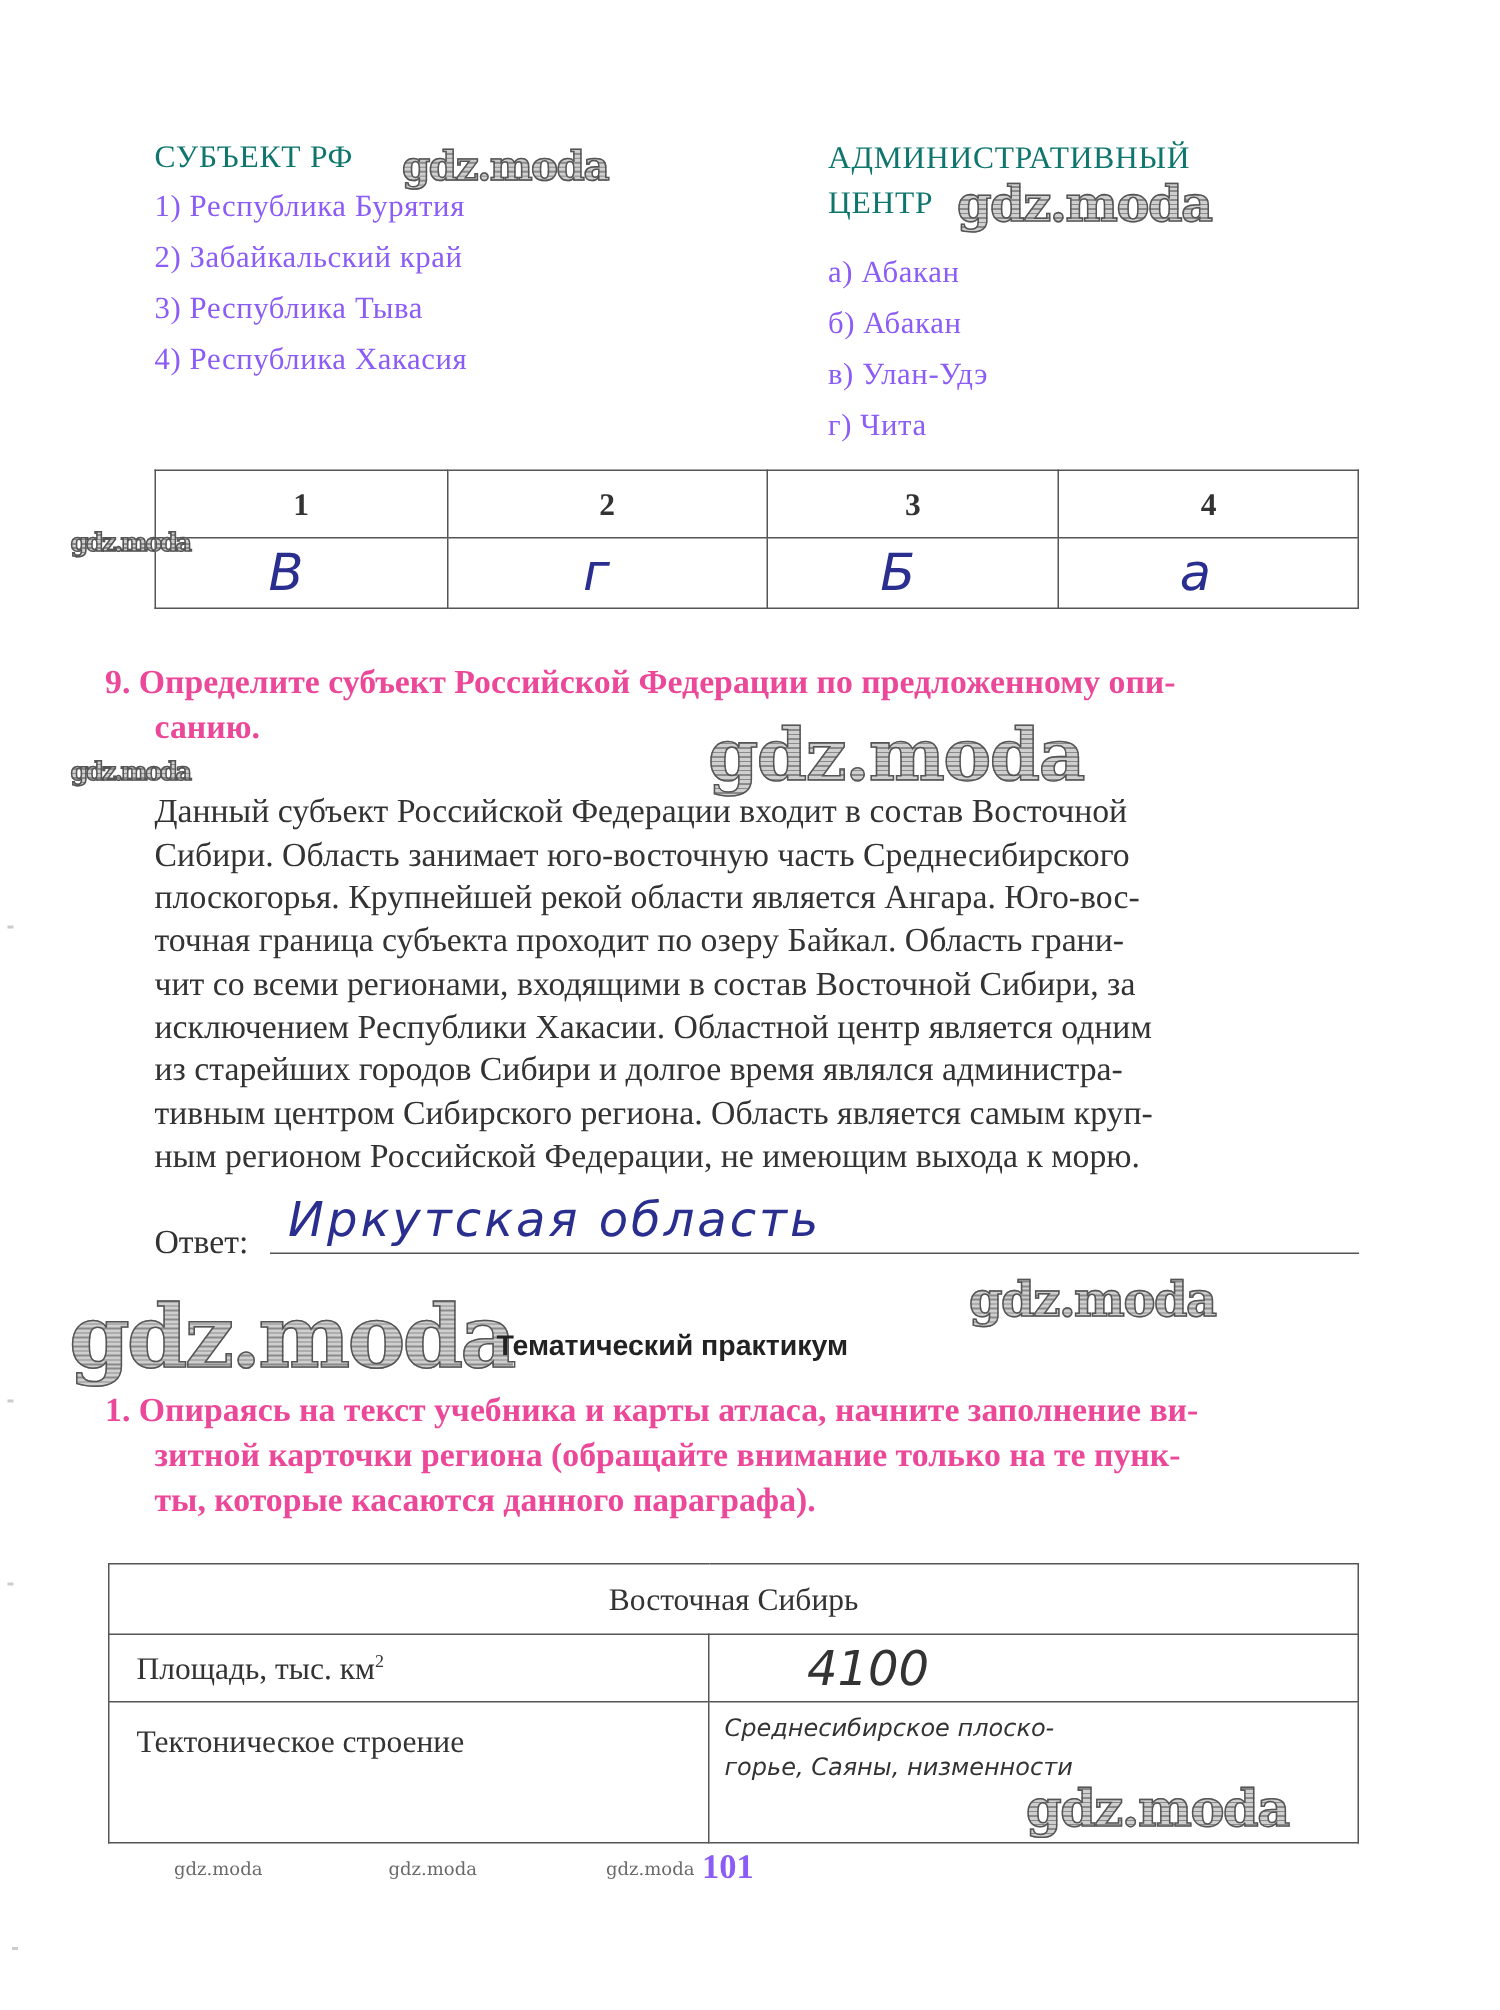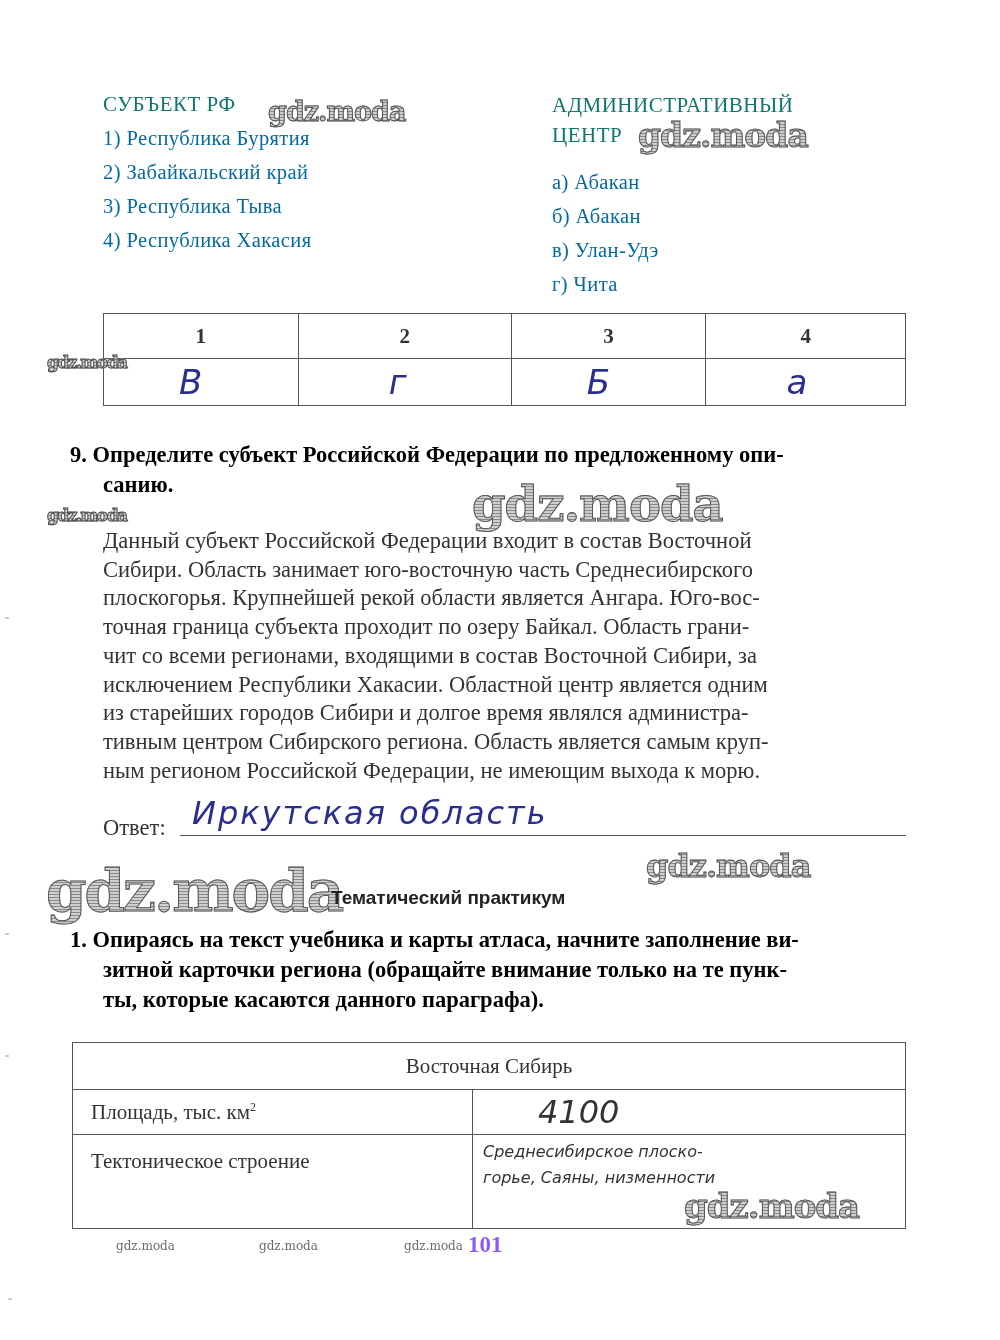--- a/index.html
+++ b/index.html
@@ -14,28 +14,28 @@
     .wm {
       font-family: "DejaVu Serif", serif; font-weight: bold; color: #9a9a9a;
       -webkit-text-stroke: 1px #555; letter-spacing: -1px;
       background: repeating-linear-gradient(0deg, #8a8a8a 0 1px, #cfcfcf 1px 3px);
       -webkit-background-clip: text; background-clip: text;
       -webkit-text-fill-color: transparent;
     }
     .wm-small { font-family: "DejaVu Serif", serif; color: #6a6a6a; font-size: 12px; }
 
     .col-title { font-size: 21px; letter-spacing: 0.5px; color: #0f766e; }
-    .list-item { font-size: 20.5px; color: #0369a1; letter-spacing: 0.4px; line-height: 34px; }
+    .list-item { font-size: 20.5px; color: #8b5cf6; letter-spacing: 0.4px; line-height: 34px; }
 
     table.match { border-collapse: collapse; }
     table.match td { border: 1.5px solid #555; text-align: center; }
     table.match .hdr td { height: 42px; font-family: "Liberation Serif", serif; font-weight: bold; font-size: 21px; color: #333; }
     table.match .ans td { height: 44px; font-size: 34px; }
 
-    .task-title { font-family: "Liberation Serif", serif; font-weight: bold; font-size: 22.5px; color: #000000; line-height: 30px; }
+    .task-title { font-family: "Liberation Serif", serif; font-weight: bold; font-size: 22.5px; color: #ec4899; line-height: 30px; }
     .para { font-family: "Liberation Serif", serif; font-size: 22.5px; color: #333; line-height: 28.7px; text-align: justify; }
     .answer-line { border-bottom: 1.5px solid #555; }
 
     .section-head { font-family: "Liberation Sans", sans-serif; font-weight: bold; font-size: 19px; color: #222; }
 
     table.card { border-collapse: collapse; }
     table.card td { border: 1.5px solid #555; font-family: Liberation Serif, serif; font-size: 21px; color: #333; vertical-align: middle; }
     .pagenum { font-family: "Liberation Serif", serif; font-weight: bold; font-size: 23px; color: #8b5cf6; }
     .edge-mark { width: 4px; height: 2px; background: #ccc; }
   </style>

